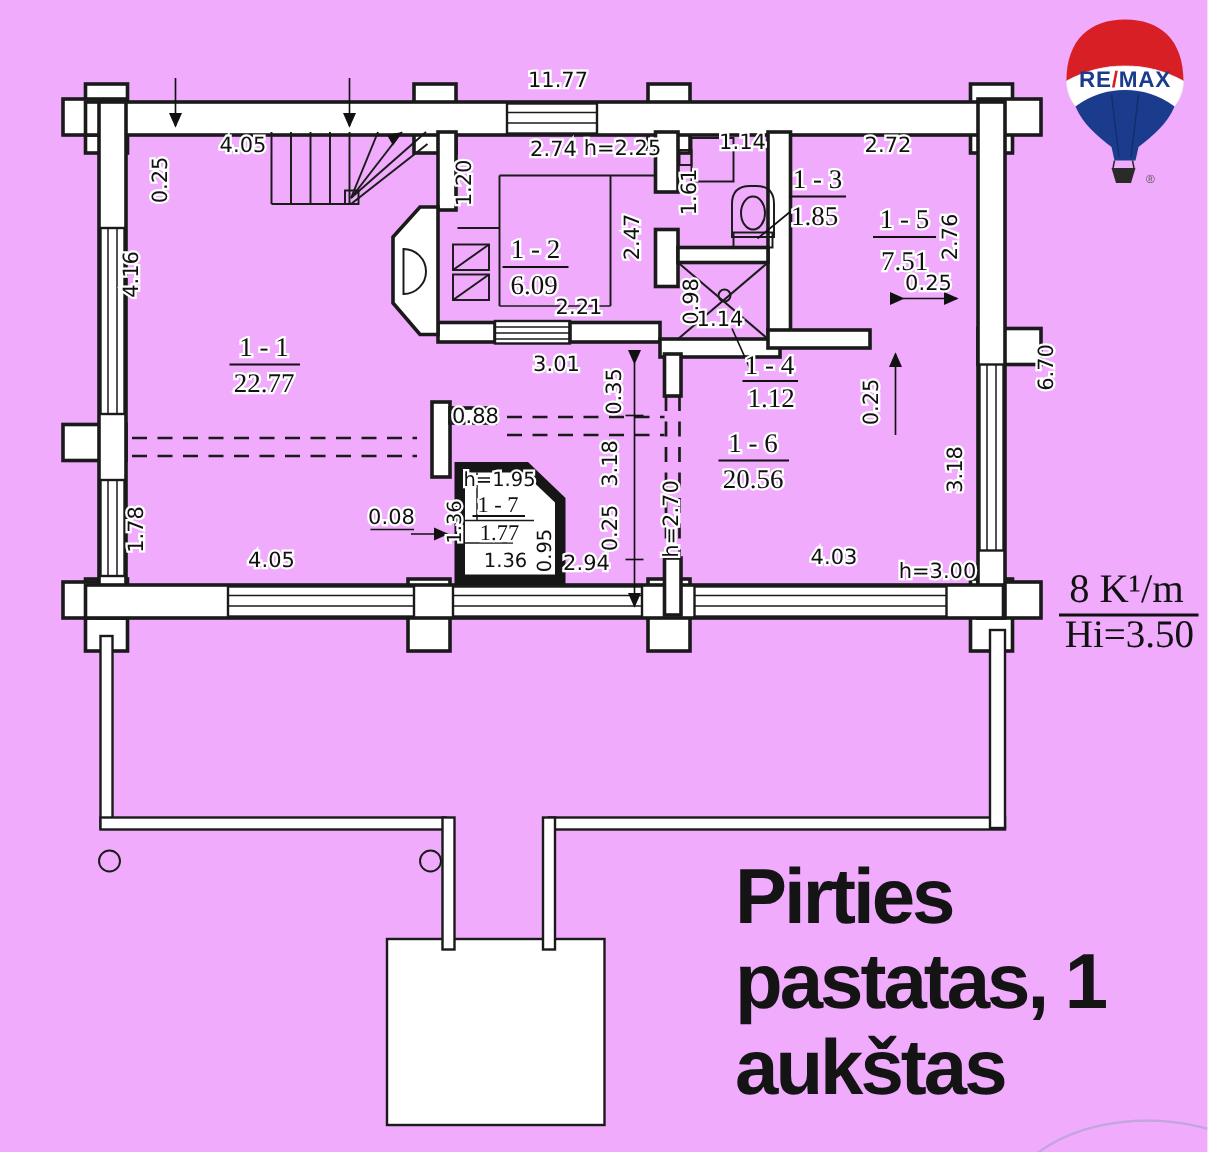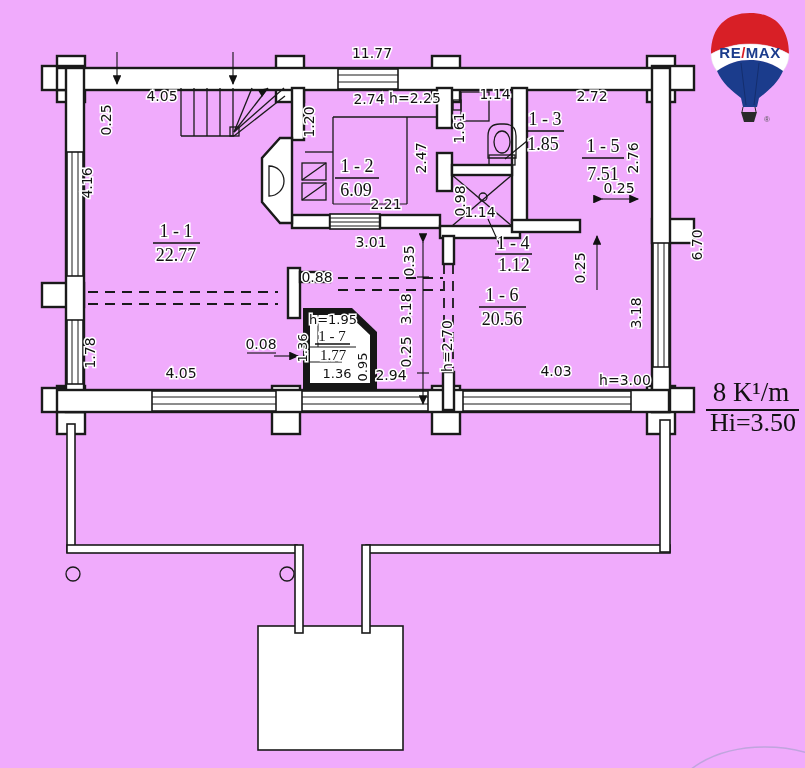--- a/index.html
+++ b/index.html
@@ -308,13 +308,18 @@
     <line x1="755" y1="107" x2="756" y2="112" stroke="#2a2a2a" stroke-width="1"></line>
     <text x="764" y="122" font-size="8" fill="#555">®</text>
   </g>
 
   <g opacity="0.5">
     <ellipse cx="765" cy="802" rx="92" ry="55" fill="none" stroke="#8fa0c0" stroke-width="1.5"></ellipse>
     <ellipse cx="765" cy="802" rx="64" ry="32" fill="none" stroke="#8fa0c0" stroke-width="1"></ellipse>
   </g>
 </svg>
 
+<div id="title-block">
+  <div>Pirties</div>
+  <div>pastatas, 1</div>
+  <div>aukštas</div>
 </div>
+</div>
 
 </body></html>

